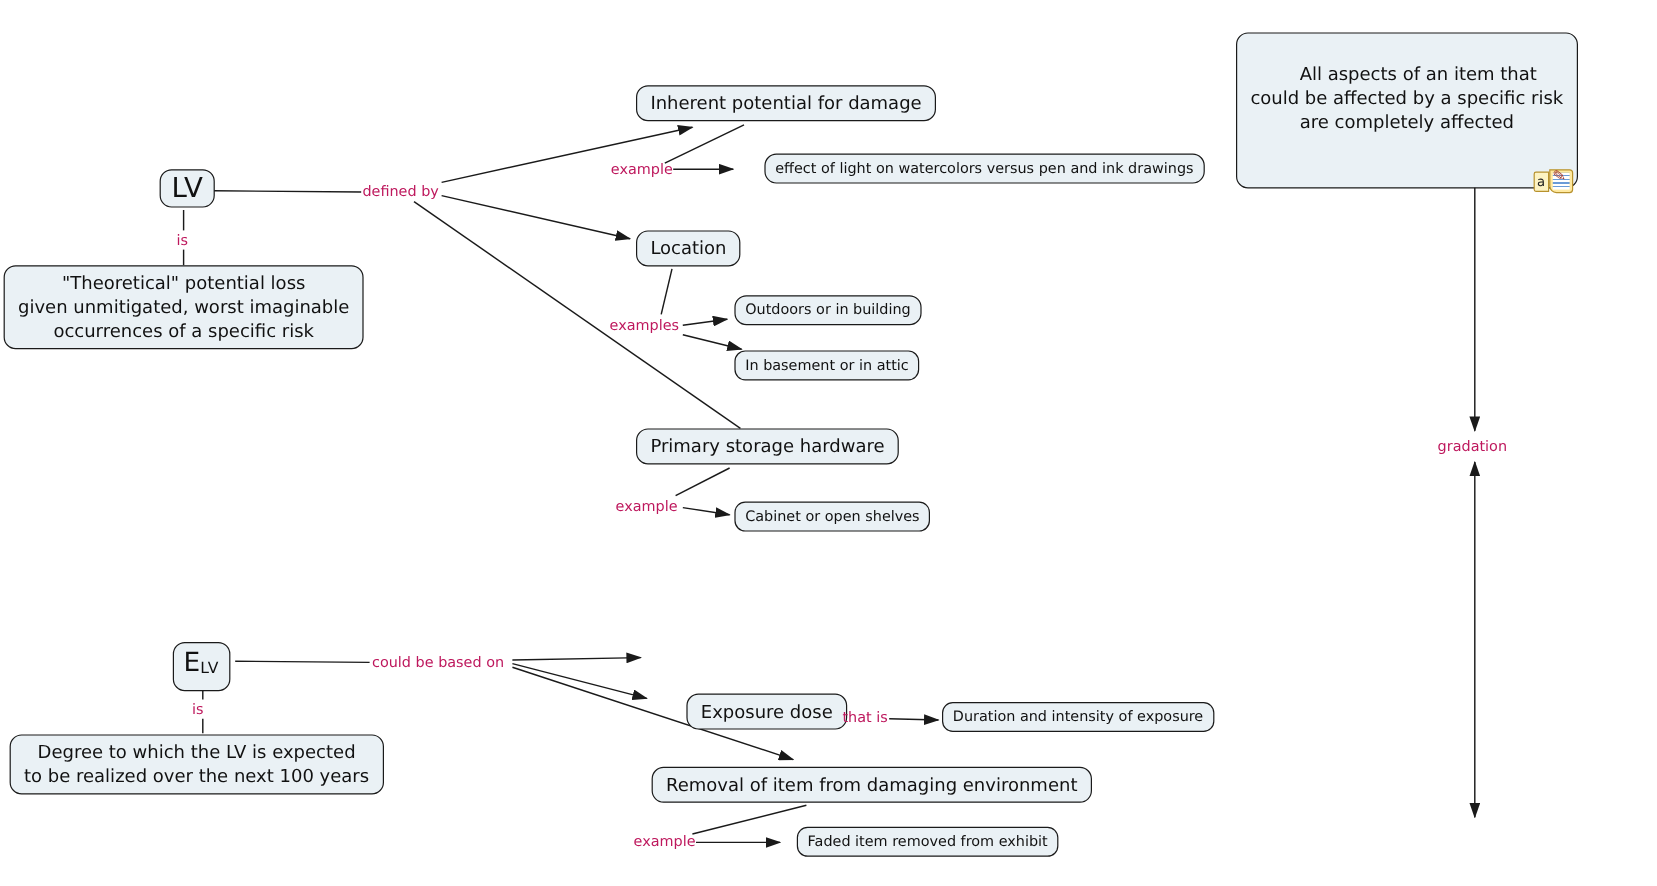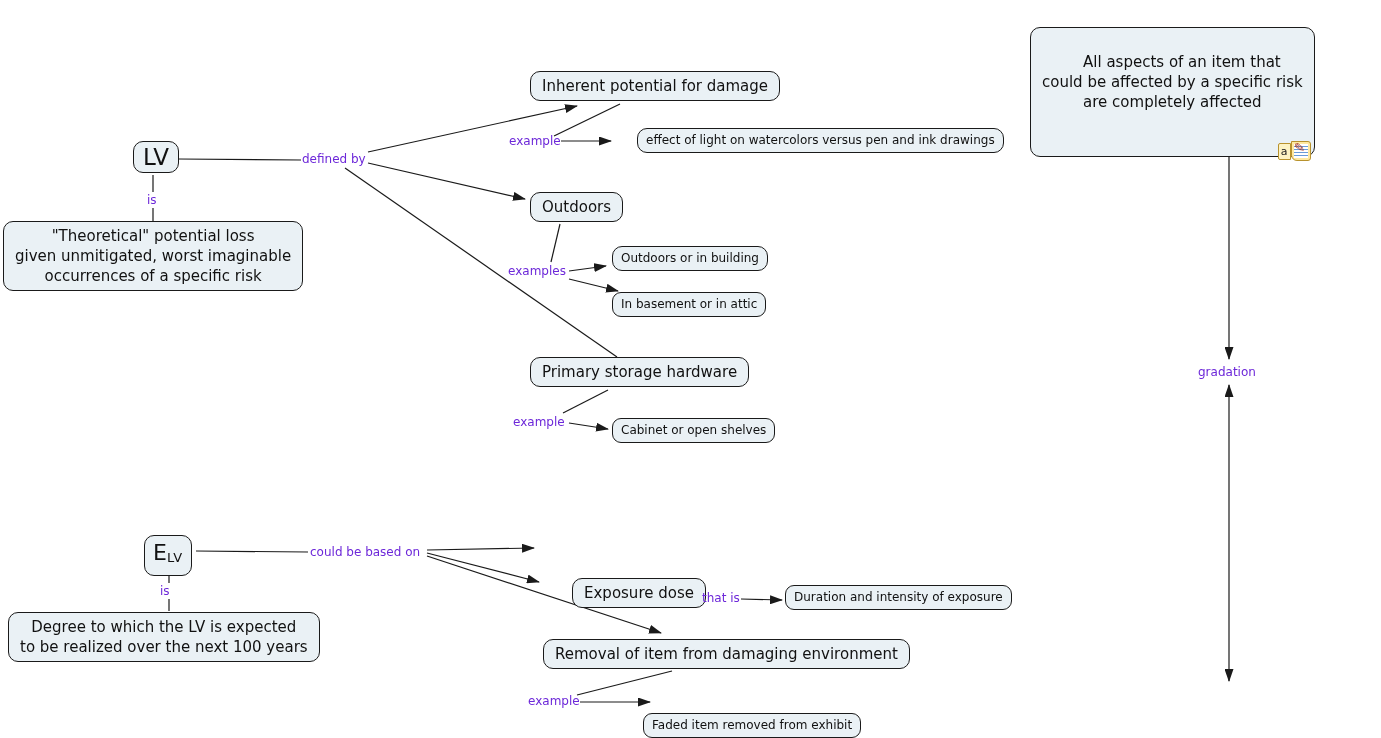--- a/index.html
+++ b/index.html
@@ -9,21 +9,21 @@
   svg.wires{position:absolute;left:0;top:0;z-index:0;pointer-events:none;}
   .node{position:absolute;z-index:2;box-sizing:border-box;display:inline-block;
         background:#eaf1f5;border:1.4px solid #1a1a1a;color:#111;
         white-space:pre;text-align:center;}
   .nb{font-size:15px;line-height:20px;padding:4px 11px;border-radius:10px;}
   .ns{font-size:12px;line-height:15px;padding:4px 8px;border-radius:9px;}
   .lvbox{font-size:23px;line-height:30px;padding:0 9px;border-radius:10px;}
   .elvbox{font-size:22px;line-height:28px;padding:3px 8px;border-radius:10px;}
   .elvbox .subsc{font-size:13px;vertical-align:-2px;letter-spacing:0.5px;}
   .link-label{position:absolute;z-index:2;font-size:12px;line-height:14px;
-        color:#6d28d9;white-space:pre;background:transparent;}
+        color:#be185d;white-space:pre;background:transparent;}
   
   .res-icon{position:absolute;right:2px;bottom:-6px;width:34px;height:21px;
         display:flex;z-index:3;}
   .res-cell-a{width:13px;height:17px;margin-top:2px;background:#fdf3c3;
         border:1px solid #b8922d;box-sizing:border-box;font-size:11px;
         line-height:15px;text-align:center;color:#222;border-radius:2px 0 0 2px;}
   .res-cell-note{position:relative;width:20px;height:20px;background:#ffe9a0;
         border:1px solid #b8922d;box-sizing:border-box;border-radius:0 3px 3px 6px;}
   .res-note-paper{position:absolute;left:2px;top:2px;width:14px;height:14px;
         background:repeating-linear-gradient(#ffffff 0 2px,#6a9bd8 2px 3px);}
@@ -79,21 +79,21 @@
   <div class="node nb" style="left:3px;top:221px;">"Theoretical" potential loss
 given unmitigated, worst imaginable
 occurrences of a specific risk</div>
 
   <div class="node nb" style="left:530px;top:71px;">Inherent potential for damage</div>
 
   <div class="link-label" style="left:509px;top:134px;">example</div>
 
   <div class="node ns" style="left:637px;top:128px;border-radius:10px;">effect of light on watercolors versus pen and ink drawings</div>
 
-  <div class="node nb" style="left:530px;top:192px;">Outdoors</div>
+  <div class="node nb" style="left:530px;top:192px;">Location</div>
 
   <div class="link-label" style="left:508px;top:264px;">examples</div>
 
   <div class="node ns" style="left:612px;top:246px;border-radius:10px;">Outdoors or in building</div>
 
   <div class="node ns" style="left:612px;top:292px;">In basement or in attic</div>
 
   <div class="node nb" style="left:530px;top:357px;">Primary storage hardware</div>
 
   <div class="link-label" style="left:513px;top:415px;">example</div>
@@ -113,21 +113,21 @@
   <div class="node nb" style="left:544px;top:578px;margin-left:28px;">Exposure dose</div>
 
   <div class="link-label" style="left:702px;top:591px;">that is</div>
 
   <div class="node ns" style="left:785px;top:585px;">Duration and intensity of exposure</div>
 
   <div class="node nb" style="left:543px;top:639px;">Removal of item from damaging environment</div>
 
   <div class="link-label" style="left:528px;top:694px;">example</div>
 
-  <div class="node ns" style="left:643px;top:689px;margin-top:24px;">Faded item removed from exhibit</div>
+  <div class="node ns" style="left:664px;top:689px;">Faded item removed from exhibit</div>
 
   <div class="node nb" style="left:1030px;top:3px;margin-top:24px;">
     <span>All aspects of an item that
 could be affected by a specific risk
 are completely affected</span>
     <span class="res-icon">
       <span class="res-cell-a">a</span>
       <span class="res-cell-note">
         <span class="res-note-paper"></span>
         <span class="res-pencil">✎</span>

